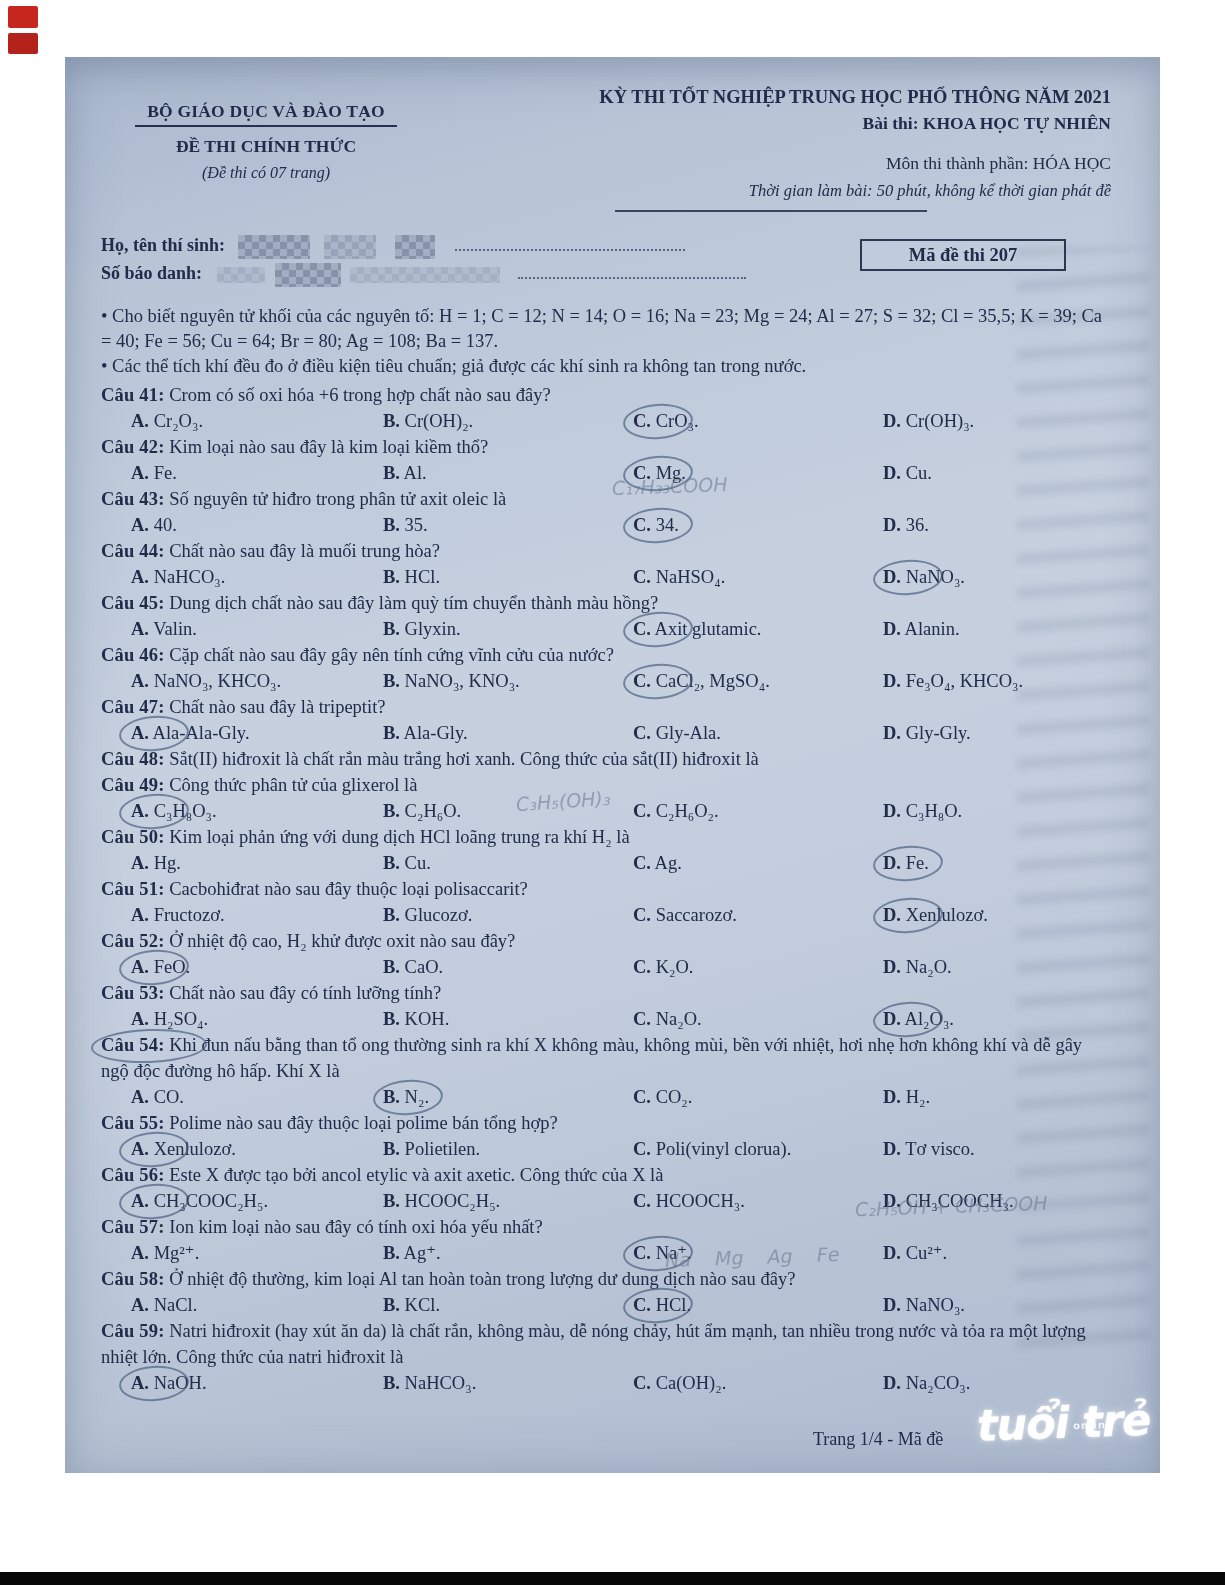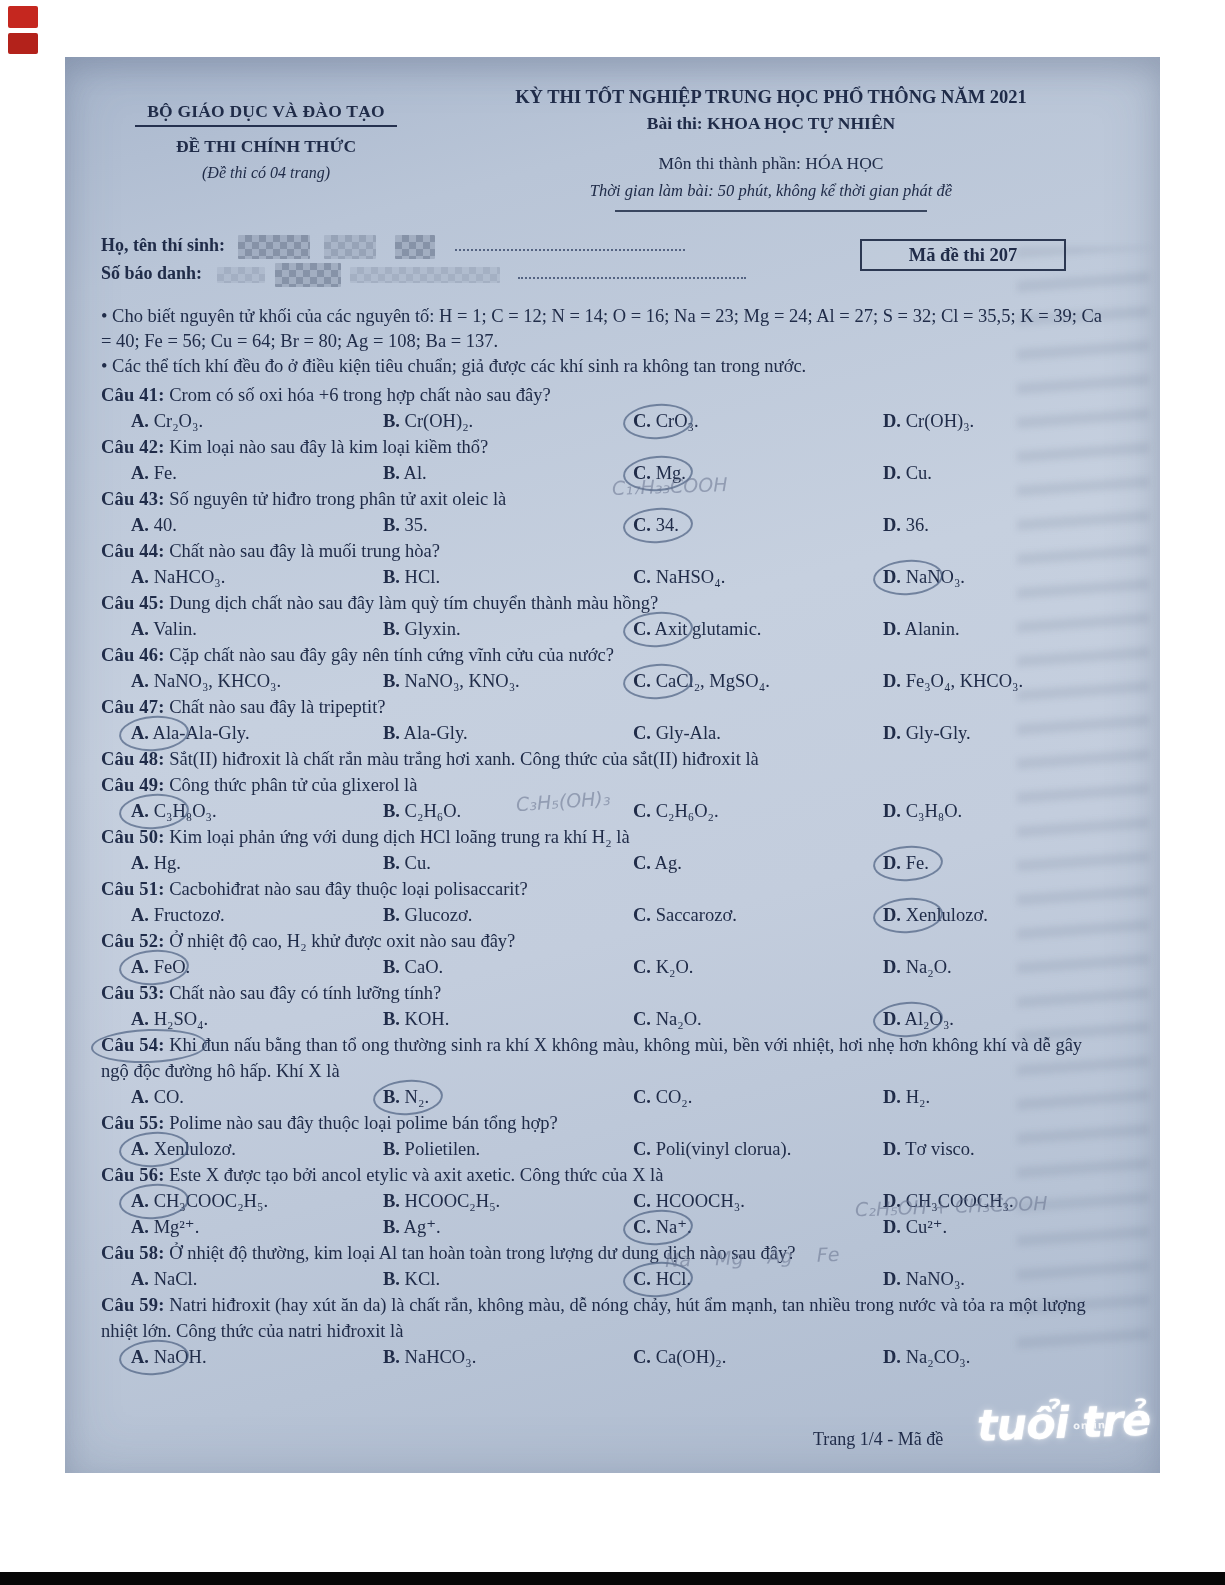--- a/index.html
+++ b/index.html
@@ -15,21 +15,21 @@
     color:#202c49;
   }
   .content{position:absolute;left:36px;top:30px;width:1010px;}
   
   .hdr{display:flex;}
   .hdr-left{width:330px;text-align:center;padding-top:14px;}
   .hl1{font-weight:bold;font-size:17.5px;letter-spacing:.2px;}
   .hl-rule{width:262px;height:0;border-bottom:2.5px solid #25314f;margin:3px auto 0;}
   .hl2{font-weight:bold;font-size:17.5px;margin-top:9px;}
   .hl3{font-style:italic;font-size:16px;margin-top:7px;}
-  .hdr-right{flex:1;text-align:center;}
+  .hdr-right{flex:1;text-align:right;}
   .hr1{font-weight:bold;font-size:18.5px;}
   .hr2{font-weight:bold;font-size:17.5px;margin-top:5px;}
   .hr3{font-weight:normal;font-size:17.5px;margin-top:19px;}
   .hr4{font-style:italic;font-size:16.5px;margin-top:7px;}
   .hr-rule{width:312px;height:0;border-bottom:2.5px solid #39465f;margin:9px auto 0;}
   
   .cand{position:relative;margin-top:20px;height:60px;font-size:18px;}
   .cand-row{position:relative;height:28px;line-height:26px;}
   .cand-label{font-weight:bold;margin-top:8px;}
   .mosaic{
@@ -105,21 +105,21 @@
 <div class="page">
   <div class="bleed"></div>
 
   <div class="content">
 
     <div class="hdr">
       <div class="hdr-left">
         <div class="hl1">BỘ GIÁO DỤC VÀ ĐÀO TẠO</div>
         <div class="hl-rule"></div>
         <div class="hl2">ĐỀ THI CHÍNH THỨC</div>
-        <div class="hl3">(Đề thi có 04 trang)</div>
+        <div class="hl3">(Đề thi có 07 trang)</div>
       </div>
       <div class="hdr-right">
         <div class="hr1">KỲ THI TỐT NGHIỆP TRUNG HỌC PHỔ THÔNG NĂM 2021</div>
         <div class="hr2">Bài thi: KHOA HỌC TỰ NHIÊN</div>
         <div class="hr3">Môn thi thành phần: HÓA HỌC</div>
         <div class="hr4">Thời gian làm bài: 50 phút, không kể thời gian phát đề</div>
         <div class="hr-rule"></div>
       </div>
     </div>
 
@@ -293,20 +293,21 @@
           <div class="qt"><b>Câu 56:</b> <span>Este X được tạo bởi ancol etylic và axit axetic. Công thức của X là</span></div>
           <div class="opts">
             <span class="opt"><b>A.</b> <span>CH₃COOC₂H₅.</span></span>
             <span class="opt"><b>B.</b> <span>HCOOC₂H₅.</span></span>
             <span class="opt"><b>C.</b> <span>HCOOCH₃.</span></span>
             <span class="opt"><b>D.</b> <span>CH₃COOCH₃.</span></span>
             <i class="oval" style="left: 18px;"></i>
           </div>
         </div>
         <div class="q">
+          <div class="qt"><b>Câu 57:</b> <span>Ion kim loại nào sau đây có tính oxi hóa yếu nhất?</span></div>
           <div class="opts">
             <span class="opt"><b>A.</b> <span>Mg²⁺.</span></span>
             <span class="opt"><b>B.</b> <span>Ag⁺.</span></span>
             <span class="opt"><b>C.</b> <span>Na⁺.</span></span>
             <span class="opt"><b>D.</b> <span>Cu²⁺.</span></span>
             <i class="oval" style="left: 522px;"></i>
           </div>
         </div>
         <div class="q">
           <div class="qt"><b>Câu 58:</b> <span>Ở nhiệt độ thường, kim loại Al tan hoàn toàn trong lượng dư dung dịch nào sau đây?</span></div>

